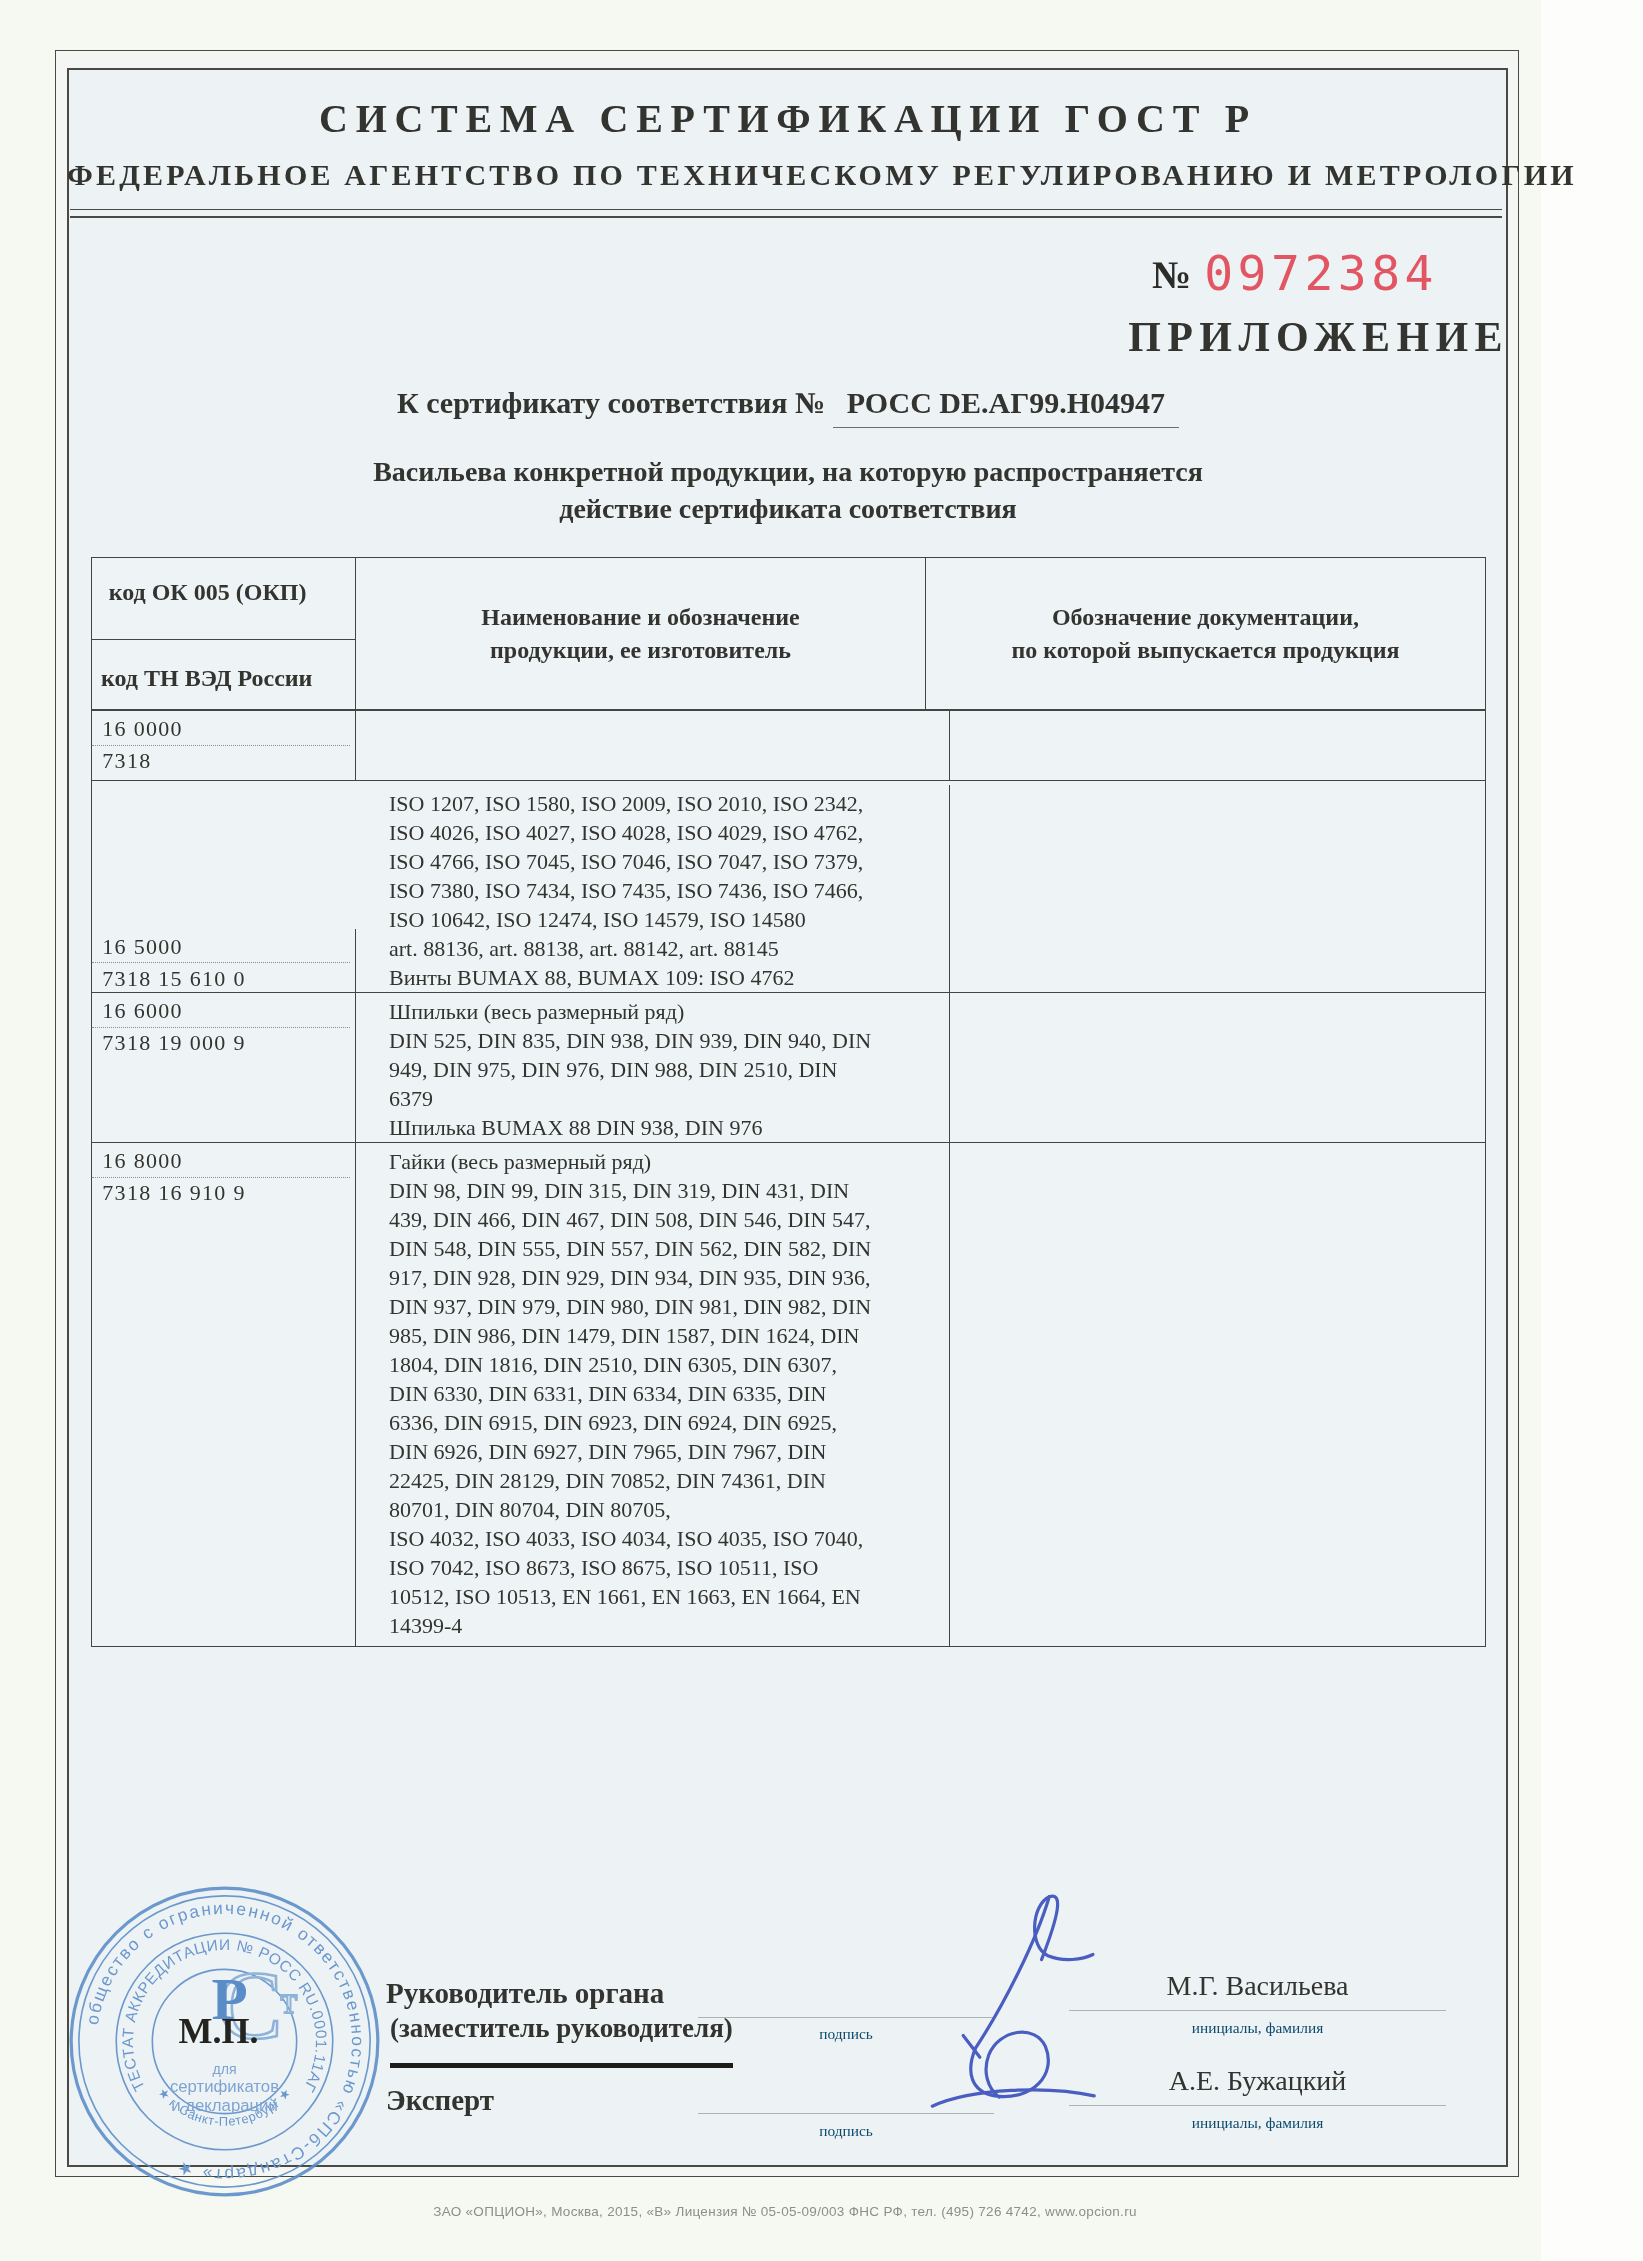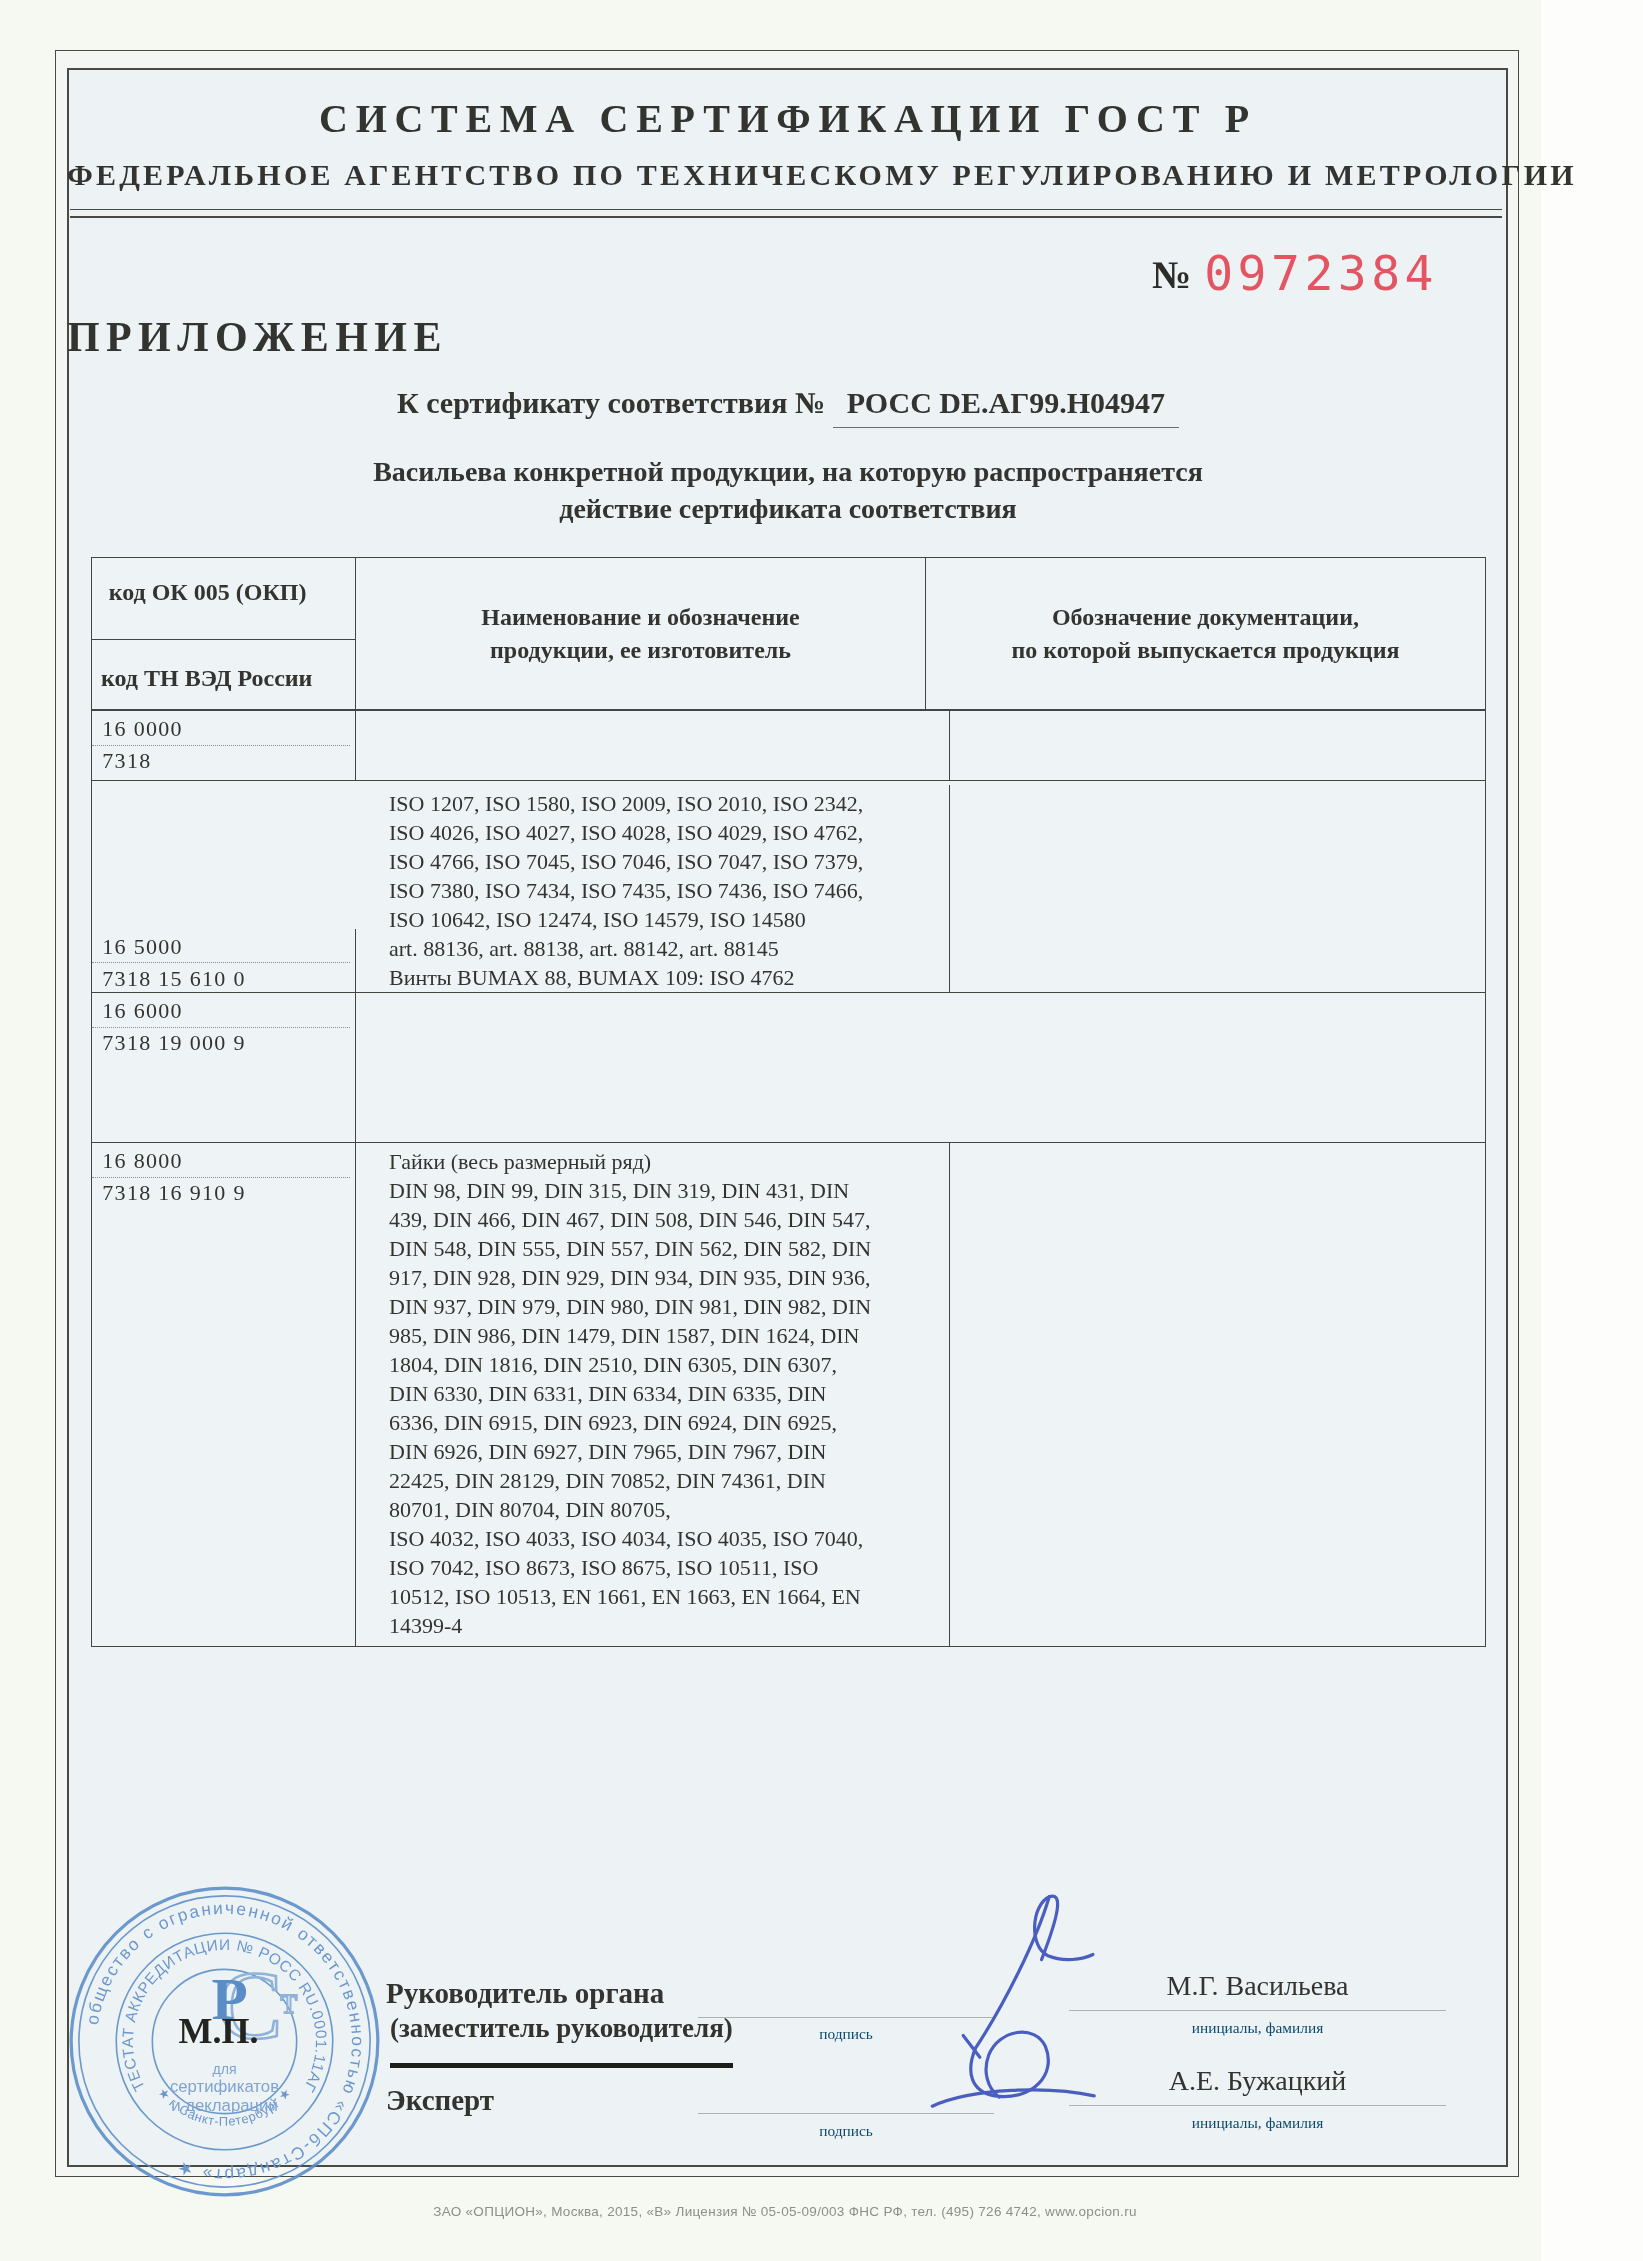--- a/index.html
+++ b/index.html
@@ -11,21 +11,21 @@
   }
   .paper-edge{position:absolute;right:0;top:0;width:103px;height:100%;background:#fdfdfb;}
   .frame-outer{position:absolute;left:55px;top:50px;width:1462px;height:2125px;border:1.9px solid #4a4a44;background:#f3f6f2;}
   .frame-inner{position:absolute;left:67px;top:68px;width:1437px;height:2095px;border:2.6px solid #4a4a44;background:#edf3f4;}
   .hdr1{position:absolute;left:67px;top:95px;width:1442px;text-align:center;font-size:40px;font-weight:bold;letter-spacing:7.7px;white-space:nowrap;}
   .hdr2{position:absolute;left:67px;top:158px;width:1442px;text-align:center;font-size:30px;font-weight:bold;letter-spacing:3.2px;white-space:nowrap;}
   .double-rule{position:absolute;left:70px;top:209px;width:1432px;height:5.8px;border-top:1.9px solid #4a4a44;border-bottom:2.6px solid #4a4a44;}
   .cert-no{position:absolute;left:1152px;top:252px;display:flex;align-items:flex-start;}
   .no-sign{font-size:39px;font-weight:bold;color:#2c2c28;}
   .no-digits{font-family:"DejaVu Sans Mono", monospace;font-size:48px;line-height:48px;color:#e25562;letter-spacing:4.5px;margin-left:13px;margin-top:-2.6px;}
-  .doc-title{position:absolute;left:67px;top:313px;width:1442px;text-align:left;font-size:42px;font-weight:bold;letter-spacing:6.4px;}
+  .doc-title{position:absolute;left:67px;top:313px;width:1442px;text-align:right;font-size:42px;font-weight:bold;letter-spacing:6.4px;}
   .cert-line{position:absolute;left:67px;top:386px;width:1442px;text-align:center;font-size:30px;font-weight:bold;}
   .cert-ref{border-bottom:1.9px solid #6a6f6c;padding:0 14px 8px 14px;}
   .scope1{position:absolute;left:67px;top:456px;width:1442px;text-align:center;font-size:28px;font-weight:bold;}
   .scope2{position:absolute;left:67px;top:493px;width:1442px;text-align:center;font-size:28px;font-weight:bold;}
   
   .ctable{position:absolute;left:91px;top:557px;width:1395px;height:1090px;border:1.9px solid #45453f;display:flex;flex-direction:column;box-sizing:border-box;background:#eef4f5;}
   .t-header{height:153px;display:flex;border-bottom:2.6px solid #45453f;box-sizing:border-box;}
   .t-row{display:flex;border-bottom:1.9px solid #45453f;box-sizing:border-box;gap:24px;}
   .t-row.last{border-bottom:none;flex:1;}
   .r1{height:70px;} .r2{height:212px;align-items:flex-end;} .r3{height:150px;}
@@ -122,20 +122,25 @@
 art. 88136, art. 88138, art. 88142, art. 88145
 Винты BUMAX 88, BUMAX 109: ISO 4762</div>
       <div class="c3 cell-text"></div>
     </div>
 
     <div class="t-row r3">
       <div class="c1">
         <div class="okp">16 6000</div>
         <div class="tnved">7318 19 000 9</div>
       </div>
+      <div class="c2 cell-text">Шпильки (весь размерный ряд)
+DIN 525, DIN 835, DIN 938, DIN 939, DIN 940, DIN
+949, DIN 975, DIN 976, DIN 988, DIN 2510, DIN
+6379
+Шпилька BUMAX 88 DIN 938, DIN 976</div>
       <div class="c3 cell-text"></div>
     </div>
 
     <div class="t-row last">
       <div class="c1">
         <div class="okp">16 8000</div>
         <div class="tnved">7318 16 910 9</div>
       </div>
       <div class="c2 cell-text">Гайки (весь размерный ряд)
 DIN 98, DIN 99, DIN 315, DIN 319, DIN 431, DIN

